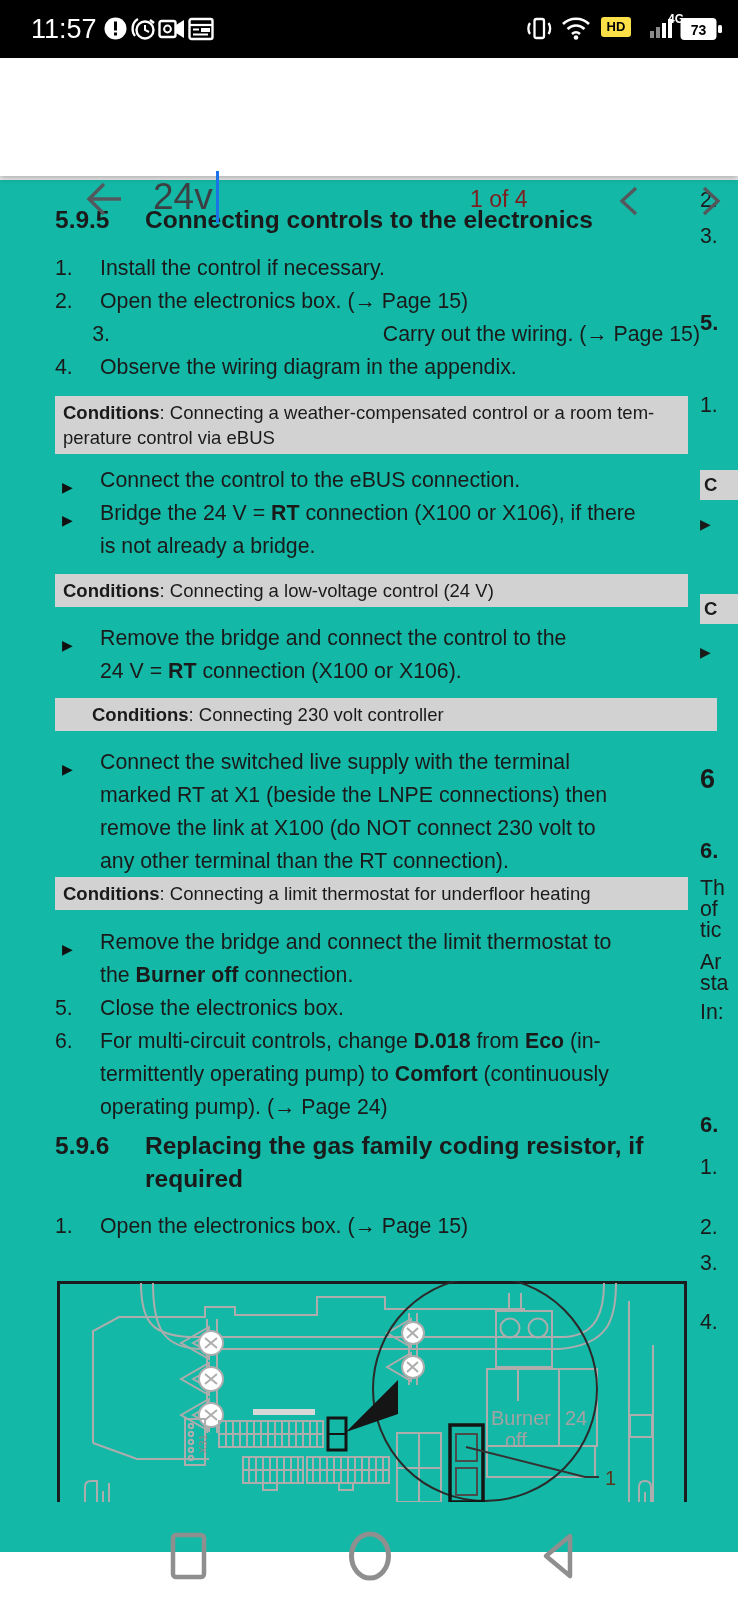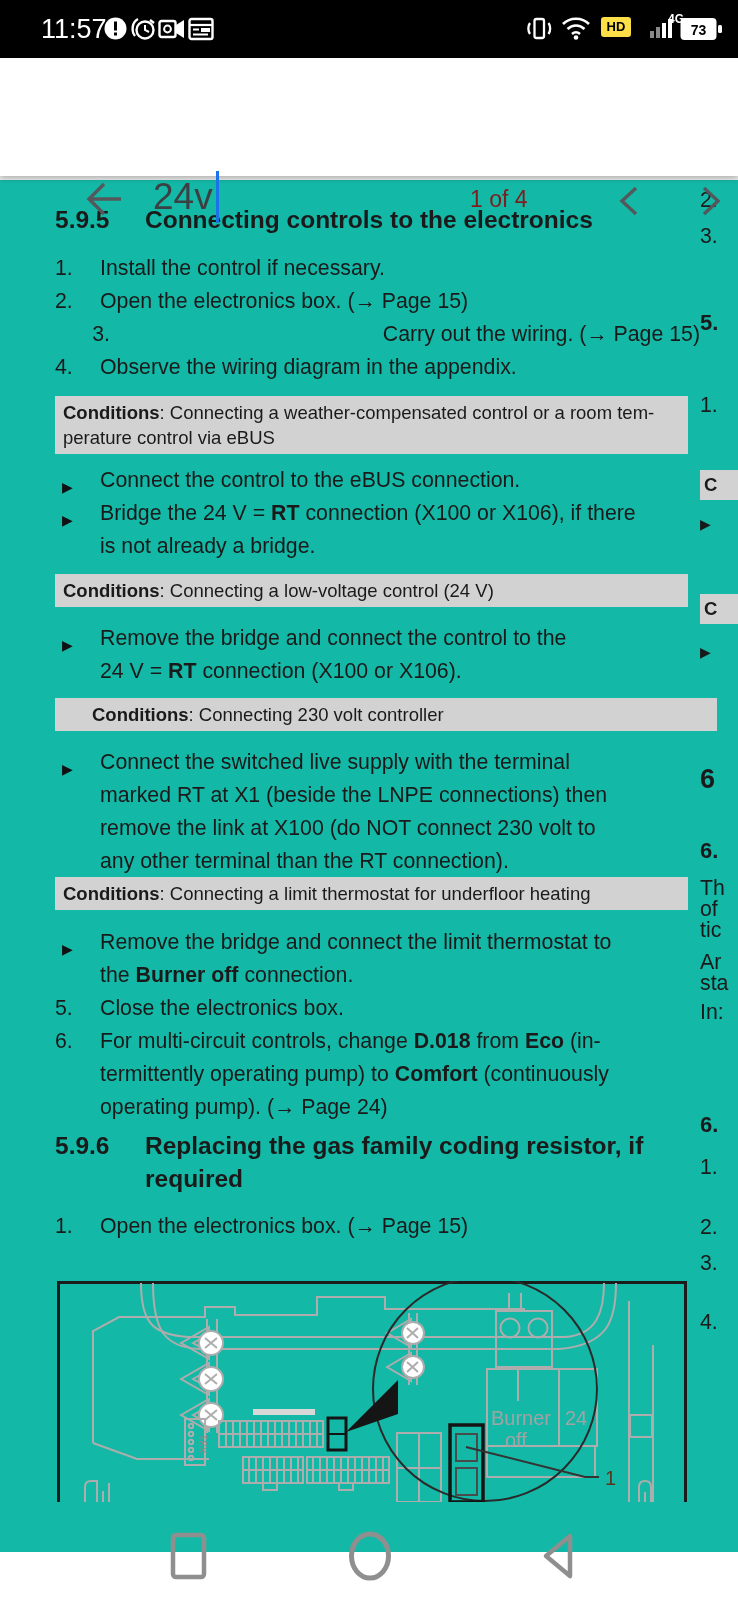--- a/index.html
+++ b/index.html
@@ -1,20 +1,20 @@
 <!DOCTYPE html>
 <html><head>
 <meta charset="utf-8">
 <style>
   html,body{margin:0;padding:0;}
   body{width:738px;height:1600px;position:relative;overflow:hidden;background:#fff;
        font-family:"Liberation Sans", sans-serif;}
   
   #statusbar{position:absolute;left:0;top:0;width:738px;height:58px;background:#000;color:#fff;}
-  #statusbar .time{position:absolute;left:31px;top:14px;font-size:27px;font-weight:400;letter-spacing:0;margin-left:10px;}
+  #statusbar .time{position:absolute;left:31px;top:14px;font-size:27px;font-weight:400;letter-spacing:0;}
   .sicon{position:absolute;top:15px;}
   
   #appbar{position:absolute;left:0;top:58px;width:738px;height:118px;background:#fff;
           box-shadow:0 2px 6px rgba(0,0,0,0.28);z-index:5;}
   #appbar .query{position:absolute;left:153px;top:118px;font-size:37px;color:#3c4043;}
   #appbar .cursor{position:absolute;left:216px;top:113px;width:3px;height:52px;background:#1a73e8;}
   #appbar .count{position:absolute;left:470px;top:128px;font-size:23px;color:#7f1d1d;}
   .iconbtn{position:absolute;cursor:pointer;}
   
   #pagegap{position:absolute;left:0;top:170px;width:738px;height:10px;background:#ececec;z-index:1;}

